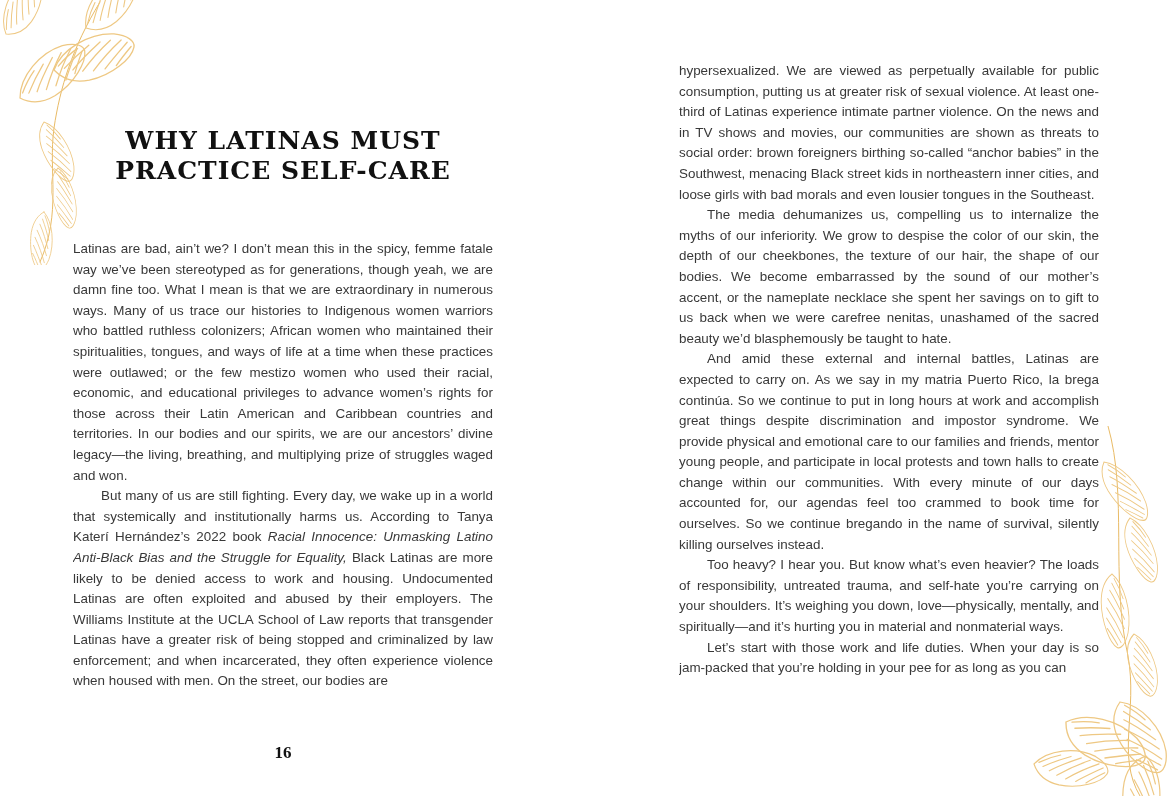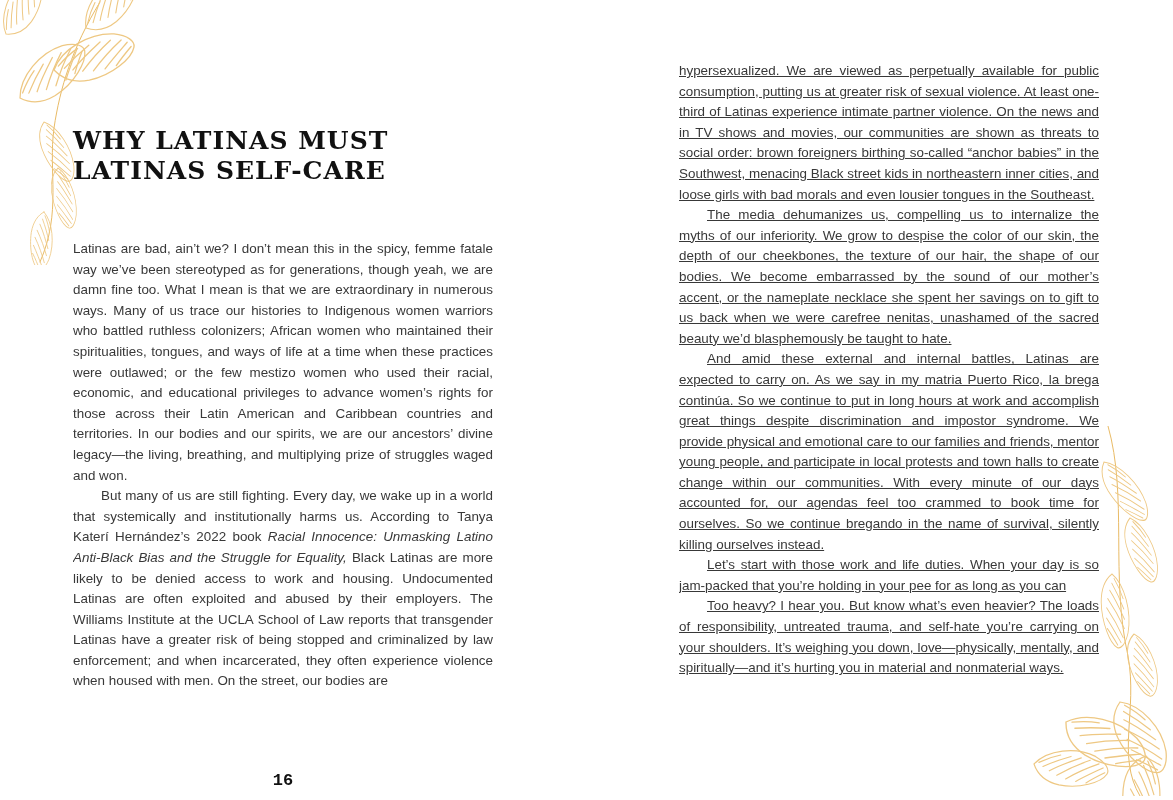--- a/index.html
+++ b/index.html
@@ -14,48 +14,48 @@
   }
   .ornament { position: absolute; pointer-events: none; }
   .ornament-top-left { left: 0; top: 0; }
   .ornament-bottom-right { right: 0; bottom: 0; }
   .ornament svg path { fill: none; stroke: #eec883; stroke-width: 1; stroke-linecap: round; }
   .ornament svg .deep { stroke: #e9bb66; }
 
   .chapter-title {
     position: absolute;
     left: 73px; top: 126px; width: 420px;
-    text-align: left;
+    text-align: center;
     font-family: "DejaVu Serif", serif;
     font-weight: 700;
     font-size: 25px;
     line-height: 30px;
     letter-spacing: 1px;
     color: #111111;
   }
   .body-col {
     position: absolute;
     width: 420px;
     font-size: 13.4px;
     line-height: 20.6px;
     text-align: justify;
     color: #383838;
   }
   .body-left  { left: 73px;  top: 239px; height: 462px; overflow: hidden; }
-  .body-right { left: 679px; top: 61px;  height: 648px; overflow: hidden; text-decoration: underline; }
+  .body-right { left: 679px; top: 61px;  height: 648px; overflow: hidden; }
   .body-col p { margin: 0; padding: 0; }
   .body-col p.indent { text-indent: 28px; }
   .body-col em { font-style: italic; }
 
   .folio {
     position: absolute;
-    top: 771px;
+    top: 743px;
     width: 420px;
     text-align: center;
-    font-family: Liberation Mono, monospace;
+    font-family: Liberation Serif, serif;
     font-weight: 700;
     font-size: 17px;
     color: #111111;
   }
   .folio-left { left: 73px; }
   .folio-right { left: 679px; }
 </style>
 </head>
 <body>
 
@@ -89,32 +89,32 @@
       <use href="#leaf" transform="translate(126,208) rotate(76) scale(1.0,0.8)"></use>
       <use href="#leaf" transform="translate(58,296) rotate(28) scale(1.35)"></use>
       <use href="#leaf" transform="translate(112,276) rotate(62) scale(1.25)"></use>
       <use href="#leaf" transform="translate(26,338) rotate(8) scale(1.15)"></use>
       <use href="#leaf" transform="translate(138,330) rotate(98) scale(1.2)"></use>
     </svg>
   </div>
 
   <div class="chapter-title">
     <div>WHY LATINAS MUST</div>
-    <div>LATINAS SELF-CARE</div>
+    <div>PRACTICE SELF-CARE</div>
   </div>
 
   <div class="body-col body-left">
       <p><span>Latinas are bad, ain’t we? I don’t mean this in the spicy, femme fatale way we’ve been stereotyped as for generations, though yeah, we are damn fine too. What I mean is that we are extraordinary in numerous ways. Many of us trace our histories to Indigenous women warriors who battled ruthless colonizers; African women who maintained their spiritualities, tongues, and ways of life at a time when these practices were outlawed; or the few mestizo women who used their racial, economic, and educational privileges to advance women’s rights for those across their Latin American and Caribbean countries and territories. In our bodies and our spirits, we are our ancestors’ divine legacy—the living, breathing, and multiplying prize of struggles waged and won.</span></p>
       <p class="indent"><span>But many of us are still fighting. Every day, we wake up in a world that systemically and institutionally harms us. According to Tanya Katerí Hernández’s 2022 book </span><em>Racial Innocence: Unmasking Latino Anti-Black Bias and the Struggle for Equality,</em><span> Black Latinas are more likely to be denied access to work and housing. Undocumented Latinas are often exploited and abused by their employers. The Williams Institute at the UCLA School of Law reports that transgender Latinas have a greater risk of being stopped and criminalized by law enforcement; and when incarcerated, they often experience violence when housed with men. On the street, our bodies are</span></p>
     </div>
 
   <div class="folio folio-left">16</div>
 
   <div class="body-col body-right">
       <p><span>hypersexualized. We are viewed as perpetually available for public consumption, putting us at greater risk of sexual violence. At least one-third of Latinas experience intimate partner violence. On the news and in TV shows and movies, our communities are shown as threats to social order: brown foreigners birthing so-called “anchor babies” in the Southwest, menacing Black street kids in northeastern inner cities, and loose girls with bad morals and even lousier tongues in the Southeast.</span></p>
       <p class="indent"><span>The media dehumanizes us, compelling us to internalize the myths of our inferiority. We grow to despise the color of our skin, the depth of our cheekbones, the texture of our hair, the shape of our bodies. We become embarrassed by the sound of our mother’s accent, or the nameplate necklace she spent her savings on to gift to us back when we were carefree nenitas, unashamed of the sacred beauty we’d blasphemously be taught to hate.</span></p>
       <p class="indent"><span>And amid these external and internal battles, Latinas are expected to carry on. As we say in my matria Puerto Rico, la brega continúa. So we continue to put in long hours at work and accomplish great things despite discrimination and impostor syndrome. We provide physical and emotional care to our families and friends, mentor young people, and participate in local protests and town halls to create change within our communities. With every minute of our days accounted for, our agendas feel too crammed to book time for ourselves. So we continue bregando in the name of survival, silently killing ourselves instead.</span></p>
+      <p class="indent"><span>Too heavy? I hear you. But know what’s even heavier? The loads of responsibility, untreated trauma, and self-hate you’re carrying on your shoulders. It’s weighing you down, love—physically, mentally, and spiritually—and it’s hurting you in material and nonmaterial ways.</span></p>
       <p class="indent"><span>Let’s start with those work and life duties. When your day is so jam-packed that you’re holding in your pee for as long as you can</span></p>
-      <p class="indent"><span>Too heavy? I hear you. But know what’s even heavier? The loads of responsibility, untreated trauma, and self-hate you’re carrying on your shoulders. It’s weighing you down, love—physically, mentally, and spiritually—and it’s hurting you in material and nonmaterial ways.</span></p>
     </div>
 
 
 </div>
 
 </body></html>

